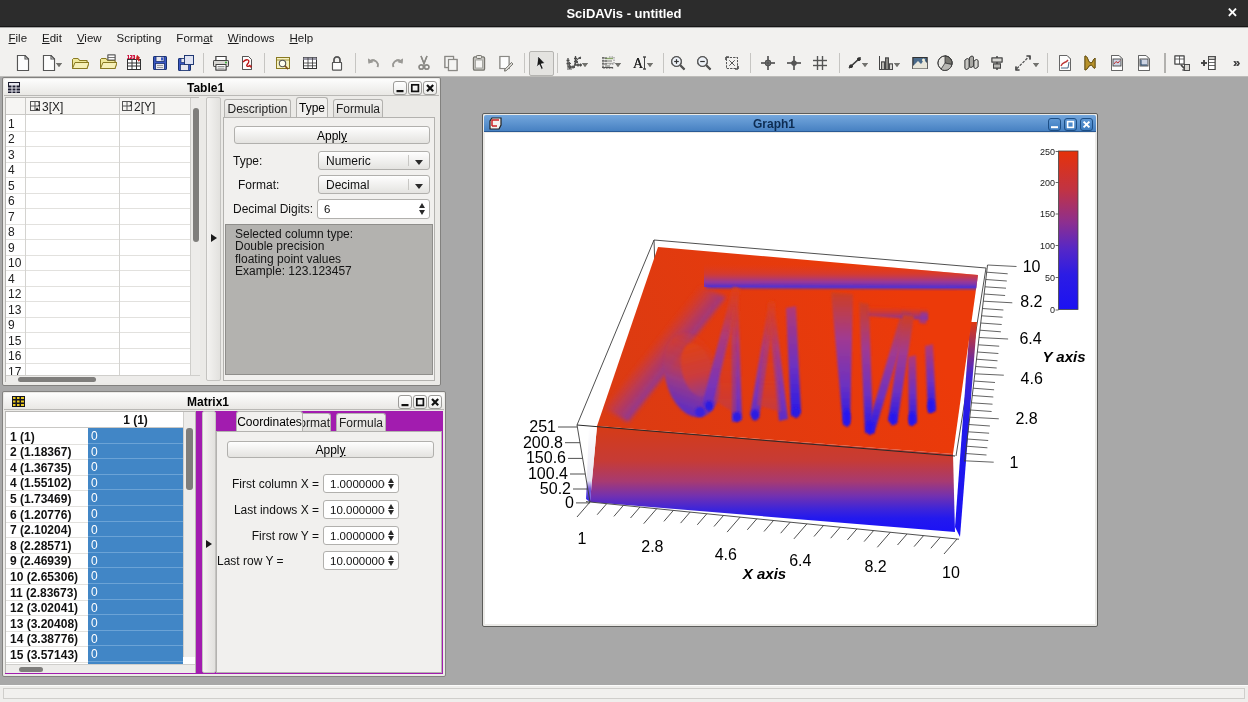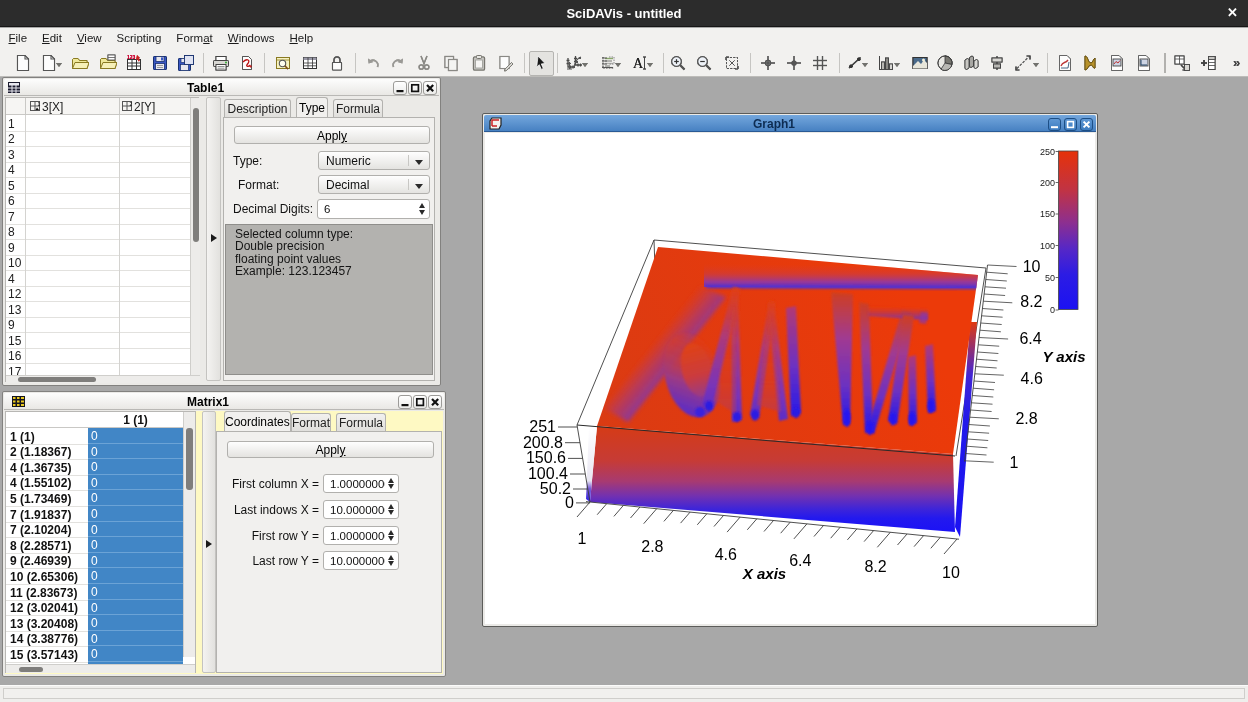--- a/index.html
+++ b/index.html
@@ -704,21 +704,21 @@
         <svg width="12" height="12" style="position:absolute;left:0;top:0">
           <rect x="2.8" y="2.8" width="6.6" height="6.6" fill="none" stroke="#111" stroke-width="1.7"></rect>
         </svg>
       </div>
     <div class="wbtn" style="right:2px">
         <svg width="12" height="12" style="position:absolute;left:0;top:0">
           <path d="M3 3 L9.2 9.2 M9.2 3 L3 9.2" stroke="#111" stroke-width="2.2"></path>
         </svg>
       </div>
   </div>
-  <div class="abs" id="m1content" style="left:2px;top:19px;right:2px;bottom:2px;background:#fef9c3">
+  <div class="abs" id="m1content" style="left:2px;top:19px;right:2px;bottom:2px;background:#a21caf">
 
     <div class="abs" style="left:0;top:0;width:191px;height:262px;background:#fff;border:1px solid #b8b7b4">
       <div class="abs" style="left:0;top:0;width:177px;height:16px;background:#fff;border-bottom:1px solid #c9c8c5">
         <div class="abs" style="left:82px;top:0;width:95px;text-align:center;font-size:12px;font-weight:bold;color:#111;padding-top:1px">1 (1)</div>
       </div>
       <div class="abs" id="m1rows" style="left:0;top:16px;width:177px;height:245px;overflow:hidden">
       <div class="mrow" style="top:1.5px">1 (1)</div>
       <div class="mcell" style="top:0.0px">0</div>
       <div class="mline" style="top:15.6px"></div>
       <div class="mrow" style="top:17.1px">2 (1.18367)</div>
@@ -726,21 +726,21 @@
       <div class="mline" style="top:31.2px"></div>
       <div class="mrow" style="top:32.7px">4 (1.36735)</div>
       <div class="mcell" style="top:31.2px">0</div>
       <div class="mline" style="top:46.8px"></div>
       <div class="mrow" style="top:48.3px">4 (1.55102)</div>
       <div class="mcell" style="top:46.8px">0</div>
       <div class="mline" style="top:62.4px"></div>
       <div class="mrow" style="top:63.9px">5 (1.73469)</div>
       <div class="mcell" style="top:62.4px">0</div>
       <div class="mline" style="top:78.0px"></div>
-      <div class="mrow" style="top:79.5px">7 (1.91837)</div>
+      <div class="mrow" style="top:79.5px">6 (1.20776)</div>
       <div class="mcell" style="top:78.0px">0</div>
       <div class="mline" style="top:93.6px"></div>
       <div class="mrow" style="top:95.1px">7 (2.10204)</div>
       <div class="mcell" style="top:93.6px">0</div>
       <div class="mline" style="top:109.2px"></div>
       <div class="mrow" style="top:110.7px">8 (2.28571)</div>
       <div class="mcell" style="top:109.2px">0</div>
       <div class="mline" style="top:124.8px"></div>
       <div class="mrow" style="top:126.3px">9 (2.46939)</div>
       <div class="mcell" style="top:124.8px">0</div>
@@ -771,21 +771,21 @@
       <div class="abs" style="left:0;top:252px;width:189px;height:9px;background:#edecea;border-top:1px solid #cfcecb">
         <div class="abs" style="left:13px;top:2px;width:24px;height:5px;background:#7f7e7c;border-radius:2.5px"></div>
       </div>
     </div>
 
     <div class="abs" style="left:197px;top:0;width:14px;height:262px;background:linear-gradient(90deg,#f4f3f1,#e2e1de);border:1px solid #c4c3c0;border-radius:2px">
       <div class="abs" style="left:3px;top:128px;width:0;height:0;border-top:4px solid transparent;border-bottom:4px solid transparent;border-left:6px solid #1a1a1a"></div>
     </div>
 
     <div class="abs" style="left:211px;top:0;width:227px;height:262px">
-      <div class="abs" style="left:8px;top:0;width:67px;height:20px;background:#f1f0ee;border:1px solid #b3b2af;border-bottom:none;border-radius:3px 3px 0 0;font-size:12px;color:#000;padding-top:3px;z-index:2">Coordinates</div>
+      <div class="abs" style="left:20px;top:0;width:67px;height:20px;background:#f1f0ee;border:1px solid #b3b2af;border-bottom:none;border-radius:3px 3px 0 0;font-size:12px;color:#000;text-align:center;padding-top:3px;z-index:2">Coordinates</div>
       <div class="abs" style="left:75px;top:2px;width:40px;height:18px;background:linear-gradient(#f2f1ef,#e0dfdc);border:1px solid #b3b2af;border-bottom:none;border-radius:3px 3px 0 0;font-size:12px;color:#222;text-align:center;padding-top:2px">Format</div>
       <div class="abs" style="left:120px;top:2px;width:50px;height:18px;background:linear-gradient(#f2f1ef,#e0dfdc);border:1px solid #b3b2af;border-bottom:none;border-radius:3px 3px 0 0;font-size:12px;color:#222;text-align:center;padding-top:2px">Formula</div>
       <div class="abs" style="left:0;top:20px;width:226px;height:242px;background:#f1f0ee;border:1px solid #b3b2af">
         <div class="abs" style="left:10px;top:9px;width:207px;height:17px;background:linear-gradient(#fefefe,#e4e3e0);border:1px solid #b1b0ad;border-radius:3px;text-align:center;font-size:12px;padding-top:1px">Appl<u>y</u></div>
         <div class="abs" style="left:0px;top:45px;width:102px;text-align:right;font-size:12px;color:#111">First column X =</div>
         <div class="abs spin" style="left:106px;top:42px;width:76px;height:19px">
             <span>1.00000000(</span>
             <b></b>
             <u></u>
           </div>
@@ -794,21 +794,21 @@
             <span>10.0000000(</span>
             <b></b>
             <u></u>
           </div>
         <div class="abs" style="left:0px;top:97px;width:102px;text-align:right;font-size:12px;color:#111">First row Y =</div>
         <div class="abs spin" style="left:106px;top:94px;width:76px;height:19px">
             <span>1.00000000(</span>
             <b></b>
             <u></u>
           </div>
-        <div class="abs" style="left:0px;top:122px;width:102px;text-align:right;font-size:12px;color:#111">Last row Y =</div>
+        <div class="abs" style="left:0px;top:122px;width:102px;text-align:left;font-size:12px;color:#111">Last row Y =</div>
         <div class="abs spin" style="left:106px;top:119px;width:76px;height:19px">
             <span>10.0000000(</span>
             <b></b>
             <u></u>
           </div>
       </div>
     </div>
 </div>
 </div>
 

